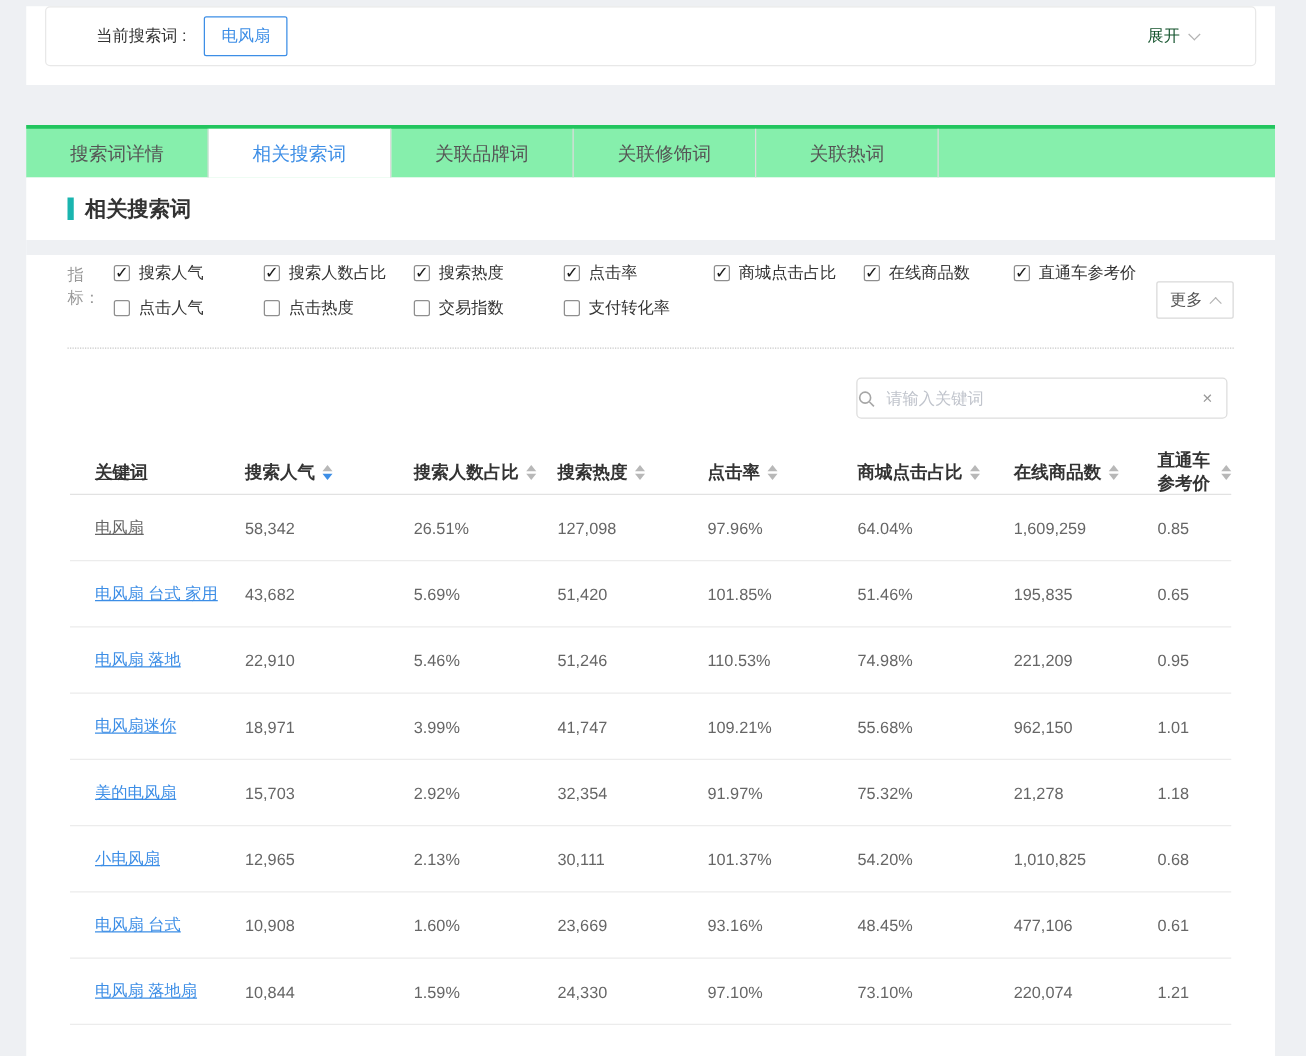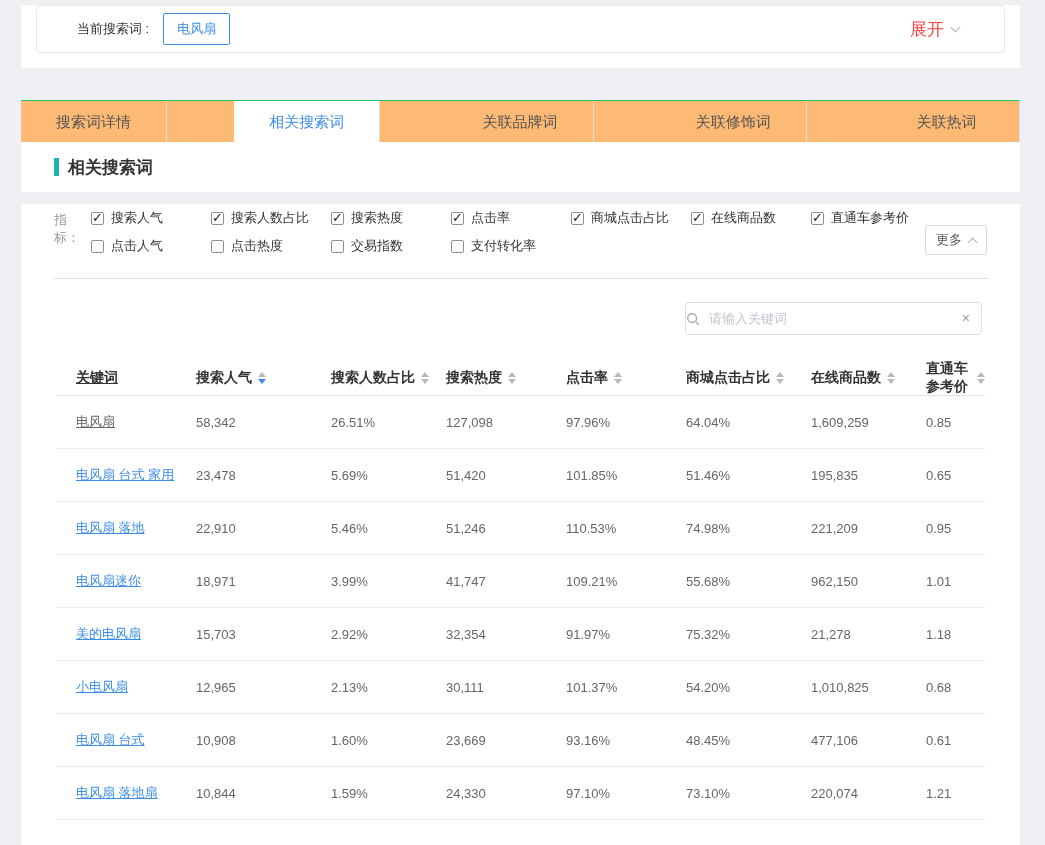--- a/index.html
+++ b/index.html
@@ -9,29 +9,29 @@
 
   
   .top-band { background:#fff; height:63px; }
   .topbar-card { margin:5px 15px 0 15px; height:48px; border:1px solid #e8e8e8; border-radius:4px;
                  display:flex; align-items:center; padding-left:40px; background:#fff; }
   .topbar-label { font-size:13px; color:#333; }
   .term-btn { margin-left:14px; background:#fff; border:1px solid #3d8ee6; color:#3d8ee6;
               font-size:13px; padding:6px 13px; border-radius:2px; cursor:pointer;
               font-family:inherit; }
   .expand { margin-left:auto; margin-right:45px; display:flex; align-items:center; gap:8px;
-            font-size:17px; color:#ef4444; cursor:pointer; }
+            font-size:13px; color:#14532d; cursor:pointer; }
   .chev { display:inline-block; width:7px; height:7px; border-right:1px solid #b3b3b3; border-bottom:1px solid #b3b3b3; }
   .chev.down { transform:rotate(45deg); margin-top:-3px; }
   .chev.up { transform:rotate(-135deg); margin-top:4px; }
 
   .gray-gap { height:32px; }
 
   
-  .tabbar { height:42px; background:#fdba74; display:flex; border-top:1px solid #22c55e;justify-content:space-between; }
+  .tabbar { height:42px; background:#86efac; display:flex; border-top:3px solid #22c55e; }
   .tab { width:146px; text-align:center; line-height:42px; font-size:15px; color:#555;
          border-right:1px solid #dcdcdc; cursor:pointer; }
   .tab.active { background:#fff; color:#3d8ee6; }
 
   
   .content { background:#fff; height:708px; }
   .section-head { height:50px; display:flex; align-items:center; padding-left:33px; }
   .teal-bar { width:5px; height:18px; background:#1ab5af; margin-right:9px; }
   .section-title { font-size:17px; font-weight:700; color:#333; }
   .gray-strip { height:12px; background:#eef0f3; }
@@ -235,21 +235,21 @@
             <div class="td">58,342</div>
             <div class="td">26.51%</div>
             <div class="td">127,098</div>
             <div class="td">97.96%</div>
             <div class="td">64.04%</div>
             <div class="td">1,609,259</div>
             <div class="td">0.85</div>
           </div>
           <div class="tr">
             <div class="td link">电风扇 台式 家用</div>
-            <div class="td">23,478</div>
+            <div class="td">43,682</div>
             <div class="td">5.69%</div>
             <div class="td">51,420</div>
             <div class="td">101.85%</div>
             <div class="td">51.46%</div>
             <div class="td">195,835</div>
             <div class="td">0.65</div>
           </div>
           <div class="tr">
             <div class="td link">电风扇 落地</div>
             <div class="td">22,910</div>

